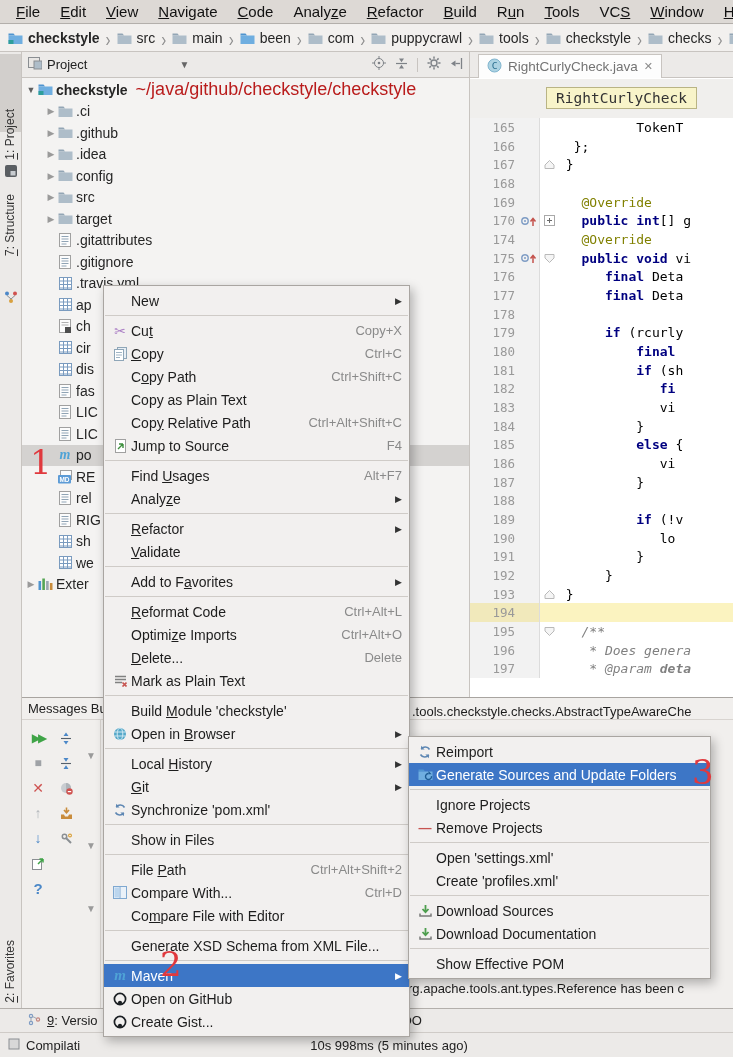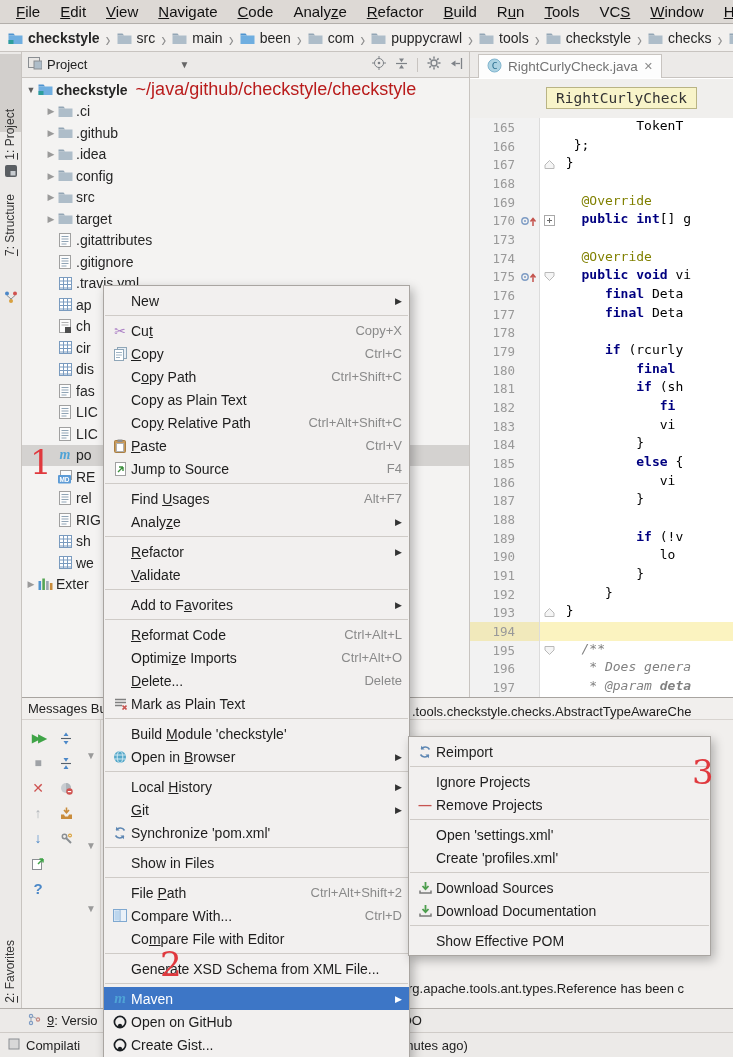--- a/index.html
+++ b/index.html
@@ -44,21 +44,21 @@
   #editor{position:absolute;left:470px;top:52px;width:263px;height:645px;background:#fff;}
   #ed-tabs{position:absolute;left:0;top:0;width:100%;height:26px;background:#ECEAE8;border-bottom:1px solid #C8C4C0;box-sizing:border-box;}
   #ed-tab{position:absolute;left:8px;top:2px;height:24px;background:#FDFDFD;border:1px solid #C8C4C0;border-bottom:none;
           display:flex;align-items:center;gap:6px;padding:0 8px;box-sizing:border-box;}
   #ed-tab-title{font-size:13.5px;color:#737373;}
   .tab-close{color:#8a8a8a;font-size:11px;}
   #ed-lens-strip{position:absolute;left:0;top:27px;width:100%;height:39px;background:#F0EFED;}
   #lens-chip{position:absolute;left:76px;top:8px;padding:2px 9px;background:#F8F4C9;border:1px solid #B9B484;
              font-family:"DejaVu Sans Mono",monospace;font-size:14.5px;color:#333;}
   #code{position:absolute;left:0;top:66px;width:100%;bottom:0;background:#fff;overflow:hidden;}
-  .cl{display:flex;height:18.68px;align-items:flex-start;}
+  .cl{display:flex;height:18.68px;align-items:center;}
   .cl.cur{background:#FBF3C0;}
   .cl-gut{width:50px;flex:none;text-align:right;padding-right:5px;background:#F2F2F2;
           font-family:"DejaVu Sans Mono",monospace;font-size:12.5px;color:#999;height:100%;display:flex;align-items:center;justify-content:flex-end;box-sizing:border-box;}
   .cl.cur .cl-gut{background:#F1E9BB;}
   .cl-mark{width:20px;flex:none;background:#F2F2F2;border-right:1px solid #DCDCDC;height:100%;display:flex;align-items:center;box-sizing:border-box;}
   .cl.cur .cl-mark{background:#F1E9BB;}
   .cl-fold{width:18px;flex:none;display:flex;align-items:center;justify-content:center;height:100%;}
   .cl-code{font-family:"DejaVu Sans Mono",monospace;font-size:13px;white-space:pre;color:#000;}
   .cl-code .k{color:#000080;font-weight:bold;}
   .cl-code .a{color:#808000;}
@@ -655,26 +655,20 @@
           </span>
           <span class="cl-fold">
             <svg width="11" height="11">
               <rect x="0.5" y="0.5" width="10" height="10" fill="#FFF" stroke="#A9A9A9"></rect>
               <path d="M3 5.5h5M5.5 3v5" stroke="#6A6A6A"></path>
             </svg>
           </span>
           <span class="cl-code"><span class="p">   </span><span class="k">public</span><span class="p"> </span><span class="k">int</span><span class="p">[] g</span></span>
         </div>
         <div class="cl">
-          <span class="cl-gut">173</span>
-          <span class="cl-mark"></span>
-          <span class="cl-fold"></span>
-          <span class="cl-code"></span>
-        </div>
-        <div class="cl">
           <span class="cl-gut">174</span>
           <span class="cl-mark"></span>
           <span class="cl-fold"></span>
           <span class="cl-code"><span class="p">   </span><span class="a">@Override</span></span>
         </div>
         <div class="cl">
           <span class="cl-gut">175</span>
           <span class="cl-mark">
             <span class="" style="display:inline-flex;align-items:center">
               <svg width="18" height="12">
@@ -966,31 +960,20 @@
         <span class="mlabel">Copy as Plain Text</span>
       </div>
       <div class="mrow">
         <span class="mi"></span>
         <span class="mlabel">Cop<u>y</u> Relative Path</span>
         <span class="msc">Ctrl+Alt+Shift+C</span>
       </div>
       <div class="mrow">
         <span class="mi">
           <svg width="13" height="14">
-            <rect x="0.5" y="1.5" width="11" height="12" rx="1" fill="#C99A5B" stroke="#A87E42"></rect>
-            <rect x="3.5" y="0.5" width="5" height="2.5" fill="#8E8E8E"></rect>
-            <rect x="2.5" y="4.5" width="7" height="8" fill="#FFF" stroke="#B0B0B0"></rect>
-          </svg>
-        </span>
-        <span class="mlabel"><u>P</u>aste</span>
-        <span class="msc">Ctrl+V</span>
-      </div>
-      <div class="mrow">
-        <span class="mi">
-          <svg width="13" height="14">
             <rect x="1.5" y="0.5" width="10" height="13" fill="#FFF" stroke="#A0A0A0"></rect>
             <path d="M4 10 L9 5 M9 5h-4 M9 5v4" stroke="#3C8E3C" stroke-width="1.4" fill="none"></path>
           </svg>
         </span>
         <span class="mlabel">Jump to Source</span>
         <span class="msc">F4</span>
       </div>
       <div class="msep"></div>
       <div class="mrow">
         <span class="mi"></span>
@@ -1144,20 +1127,31 @@
       <div class="mrow">
         <span class="mi">
           <svg width="14" height="14">
             <path d="M11.5 4.5 A5 5 0 0 0 3.2 4" fill="none" stroke="#5E87B3" stroke-width="1.6"></path>
             <path d="M2.5 9.5 A5 5 0 0 0 10.8 10" fill="none" stroke="#5E87B3" stroke-width="1.6"></path>
             <path d="M3 0.8v3.6h3.6z" fill="#5E87B3"></path>
             <path d="M11 13.2V9.6H7.4z" fill="#5E87B3"></path>
           </svg>
         </span>
         <span class="mlabel">Reimport</span>
+      </div>
+      <div class="mrow hl">
+        <span class="mi">
+          <svg width="15" height="13" viewBox="0 0 15 13">
+            <path fill="#4F94CF" d="M0.5 3.5v-2h5l1.6 2z"></path>
+            <rect x="0.5" y="3.5" width="14" height="8.5" fill="#6FAEE0"></rect>
+            <path d="M10.5 5.5 a3 3 0 1 0 3 2.6" fill="none" stroke="#1E5C94" stroke-width="1.4"></path>
+            <path d="M10.5 3v3.2h3.2z" fill="#1E5C94"></path>
+          </svg>
+        </span>
+        <span class="mlabel">Generate Sources and Update Folders</span>
       </div>
       <div class="msep"></div>
       <div class="mrow">
         <span class="mi"></span>
         <span class="mlabel">Ignore Projects</span>
       </div>
       <div class="mrow">
         <span class="mi">
           <span class="tx" style="color:#C75450;font-weight:bold">—</span>
         </span>

